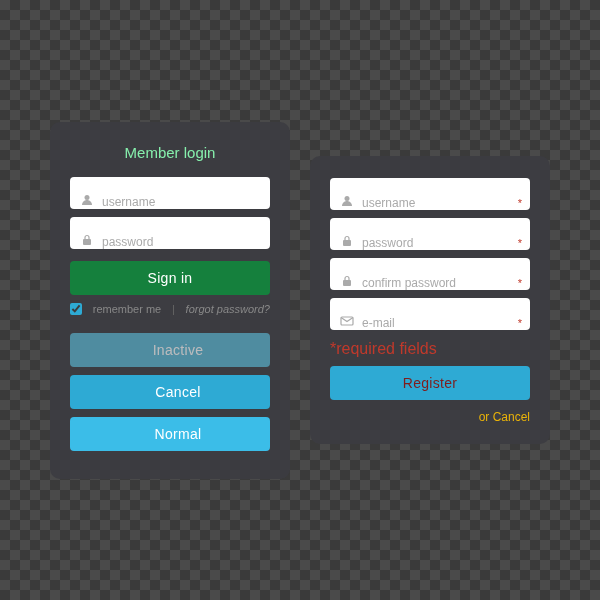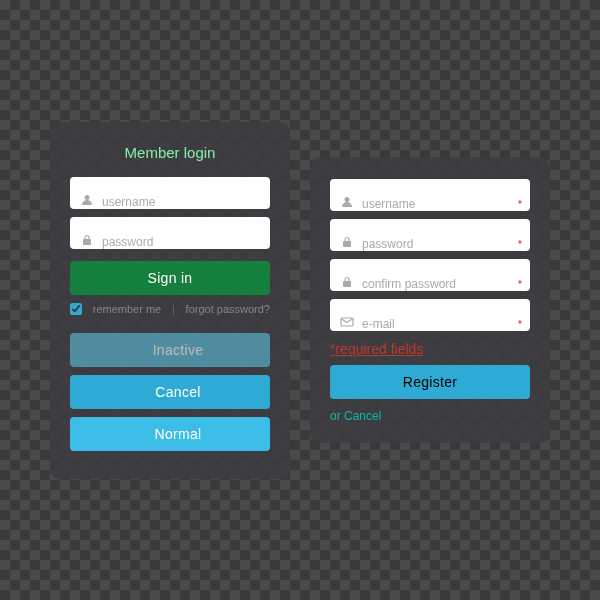--- a/index.html
+++ b/index.html
@@ -110,20 +110,21 @@
 
     .remember-row input[type="checkbox"] {
       accent-color: #2eaad4;
       width: 12px;
       height: 12px;
     }
 
     .remember-row .forgot {
       color: #888;
       cursor: pointer;
+      font-style: italic;
     }
 
     .remember-row .divider {
       color: #666;
     }
 
     .btn-state {
       width: 100%;
       height: 34px;
       border-radius: 4px;
@@ -144,42 +145,41 @@
     .btn-normal {
       background: #2eaad4;
     }
 
     .btn-hover {
       background: #3bbde8;
     }
 
     .required-note {
       color: #c0392b;
-      font-size: 14px;
+      font-size: 16px;
       margin-bottom: 8px;
       margin-top: 10px;
-      text-decoration: underline;
     }
 
     .btn-register {
       width: 100%;
       height: 34px;
       background: #2eaad4;
       border: none;
       border-radius: 4px;
-      color: #000000;
+      color: #7f1d1d;
       font-size: 14px;
       cursor: pointer;
       margin-bottom: 10px;
       letter-spacing: 0.3px;
     }
 
     .cancel-link {
-      text-align: left;
-      color: #14b8a6;
+      text-align: right;
+      color: #eab308;
       font-size: 12px;
       cursor: pointer;
     }
 
     
     .placeholder-required {
       display: flex;
       align-items: center;
       width: 100%;
     }

